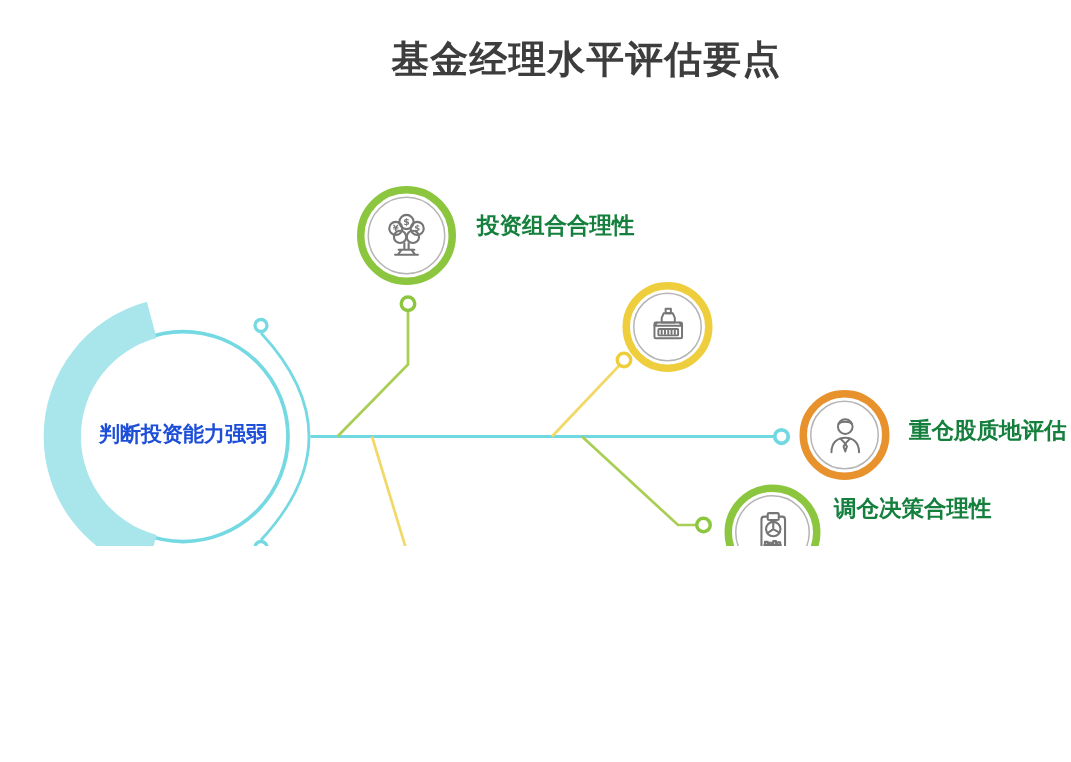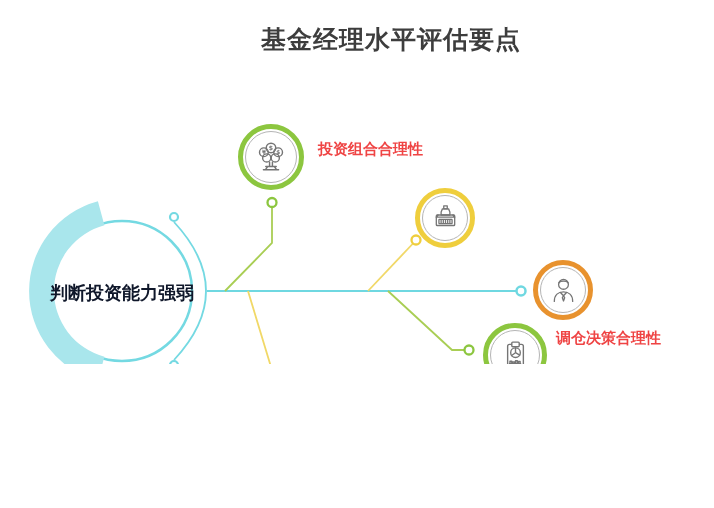--- a/index.html
+++ b/index.html
@@ -7,35 +7,35 @@
     position:relative;width:714px;height:364px;background:#ffffff;overflow:hidden;
     font-family:"Liberation Sans","DejaVu Sans",sans-serif;
   }
   .title{
     position:absolute;left:251px;top:23px;width:280px;text-align:center;
     font-size:25px;font-weight:700;color:#3d3d3d;letter-spacing:1px;white-space:nowrap;
   }
   .lines-svg{position:absolute;left:0;top:0;width:714px;height:508px;}
   .center-label{
     position:absolute;left:42px;top:281px;width:160px;text-align:center;
-    font-size:18px;font-weight:700;color:#0f172a;white-space:nowrap;
+    font-size:14px;font-weight:700;color:#1d4ed8;white-space:nowrap;
   }
   .node-outer{
     position:absolute;border-radius:50%;background:#fff;box-sizing:border-box;
   }
   .node-outer.green{border:5px solid #8cc63f;}
   .node-outer.yellow{border:5px solid #efce3d;}
   .node-outer.orange{border:5px solid #e8922e;}
   .node-inner{
     position:absolute;inset:2px;border:1.5px solid #b5b5b5;border-radius:50%;
     display:flex;align-items:center;justify-content:center;background:#fff;
   }
   .node-label{
     position:absolute;height:20px;line-height:20px;font-size:15px;font-weight:600;
-    color:#ef4444;white-space:nowrap;font-family:Liberation Mono, monospace;
+    color:#15803d;white-space:nowrap;
   }
   .icon-stroke{stroke:#757575;stroke-width:1.5;fill:none;stroke-linecap:round;stroke-linejoin:round;}
   .icon-text{fill:#757575;font-family:"DejaVu Sans",sans-serif;font-weight:700;}
 </style>
 </head>
 <body>
 
 <div class="stage">
 
   <div class="title">基金经理水平评估要点</div>
@@ -108,20 +108,21 @@
         <g class="icon-stroke">
           <circle cx="20" cy="13" r="5.6"></circle>
           <path d="M14.8,11.3 c1.4,-2.6 9,-2.6 10.4,0"></path>
           <path d="M9.5,32.5 c0,-7.5 4.7,-11 10.5,-11 c5.8,0 10.5,3.5 10.5,11"></path>
           <path d="M16.5,22.3 L20,26 L23.5,22.3"></path>
           <path d="M20,26 l1.3,2.2 -1.3,3.8 -1.3,-3.8 z"></path>
         </g>
       </svg>
     </div>
   </div>
+  <div class="node-label" style="left:606px;top:278px;">重仓股质地评估</div>
 
   <div class="node-outer green" style="left:483px;top:323px;width:64px;height:64px;">
     <div class="node-inner">
       <svg width="37" height="37" viewBox="0 0 40 40">
         <g class="icon-stroke">
           <rect x="11.5" y="8" width="17" height="24" rx="2"></rect>
           <rect x="16" y="5.5" width="8" height="5" rx="1" fill="#fff"></rect>
           <circle cx="20" cy="17" r="5.2"></circle>
           <path d="M20,17 V11.8 M20,17 l4.5,2.6 M20,17 l-4.2,3"></path>
           <path d="M14,28.5 v-2.3 h2 v2.3 M17,28.5 v-1.6 h2 v1.6 M20,28.5 v-2.8 h2 v2.8 M23,28.5 v-2 h2 v2 M13.5,28.5 h12"></path>

